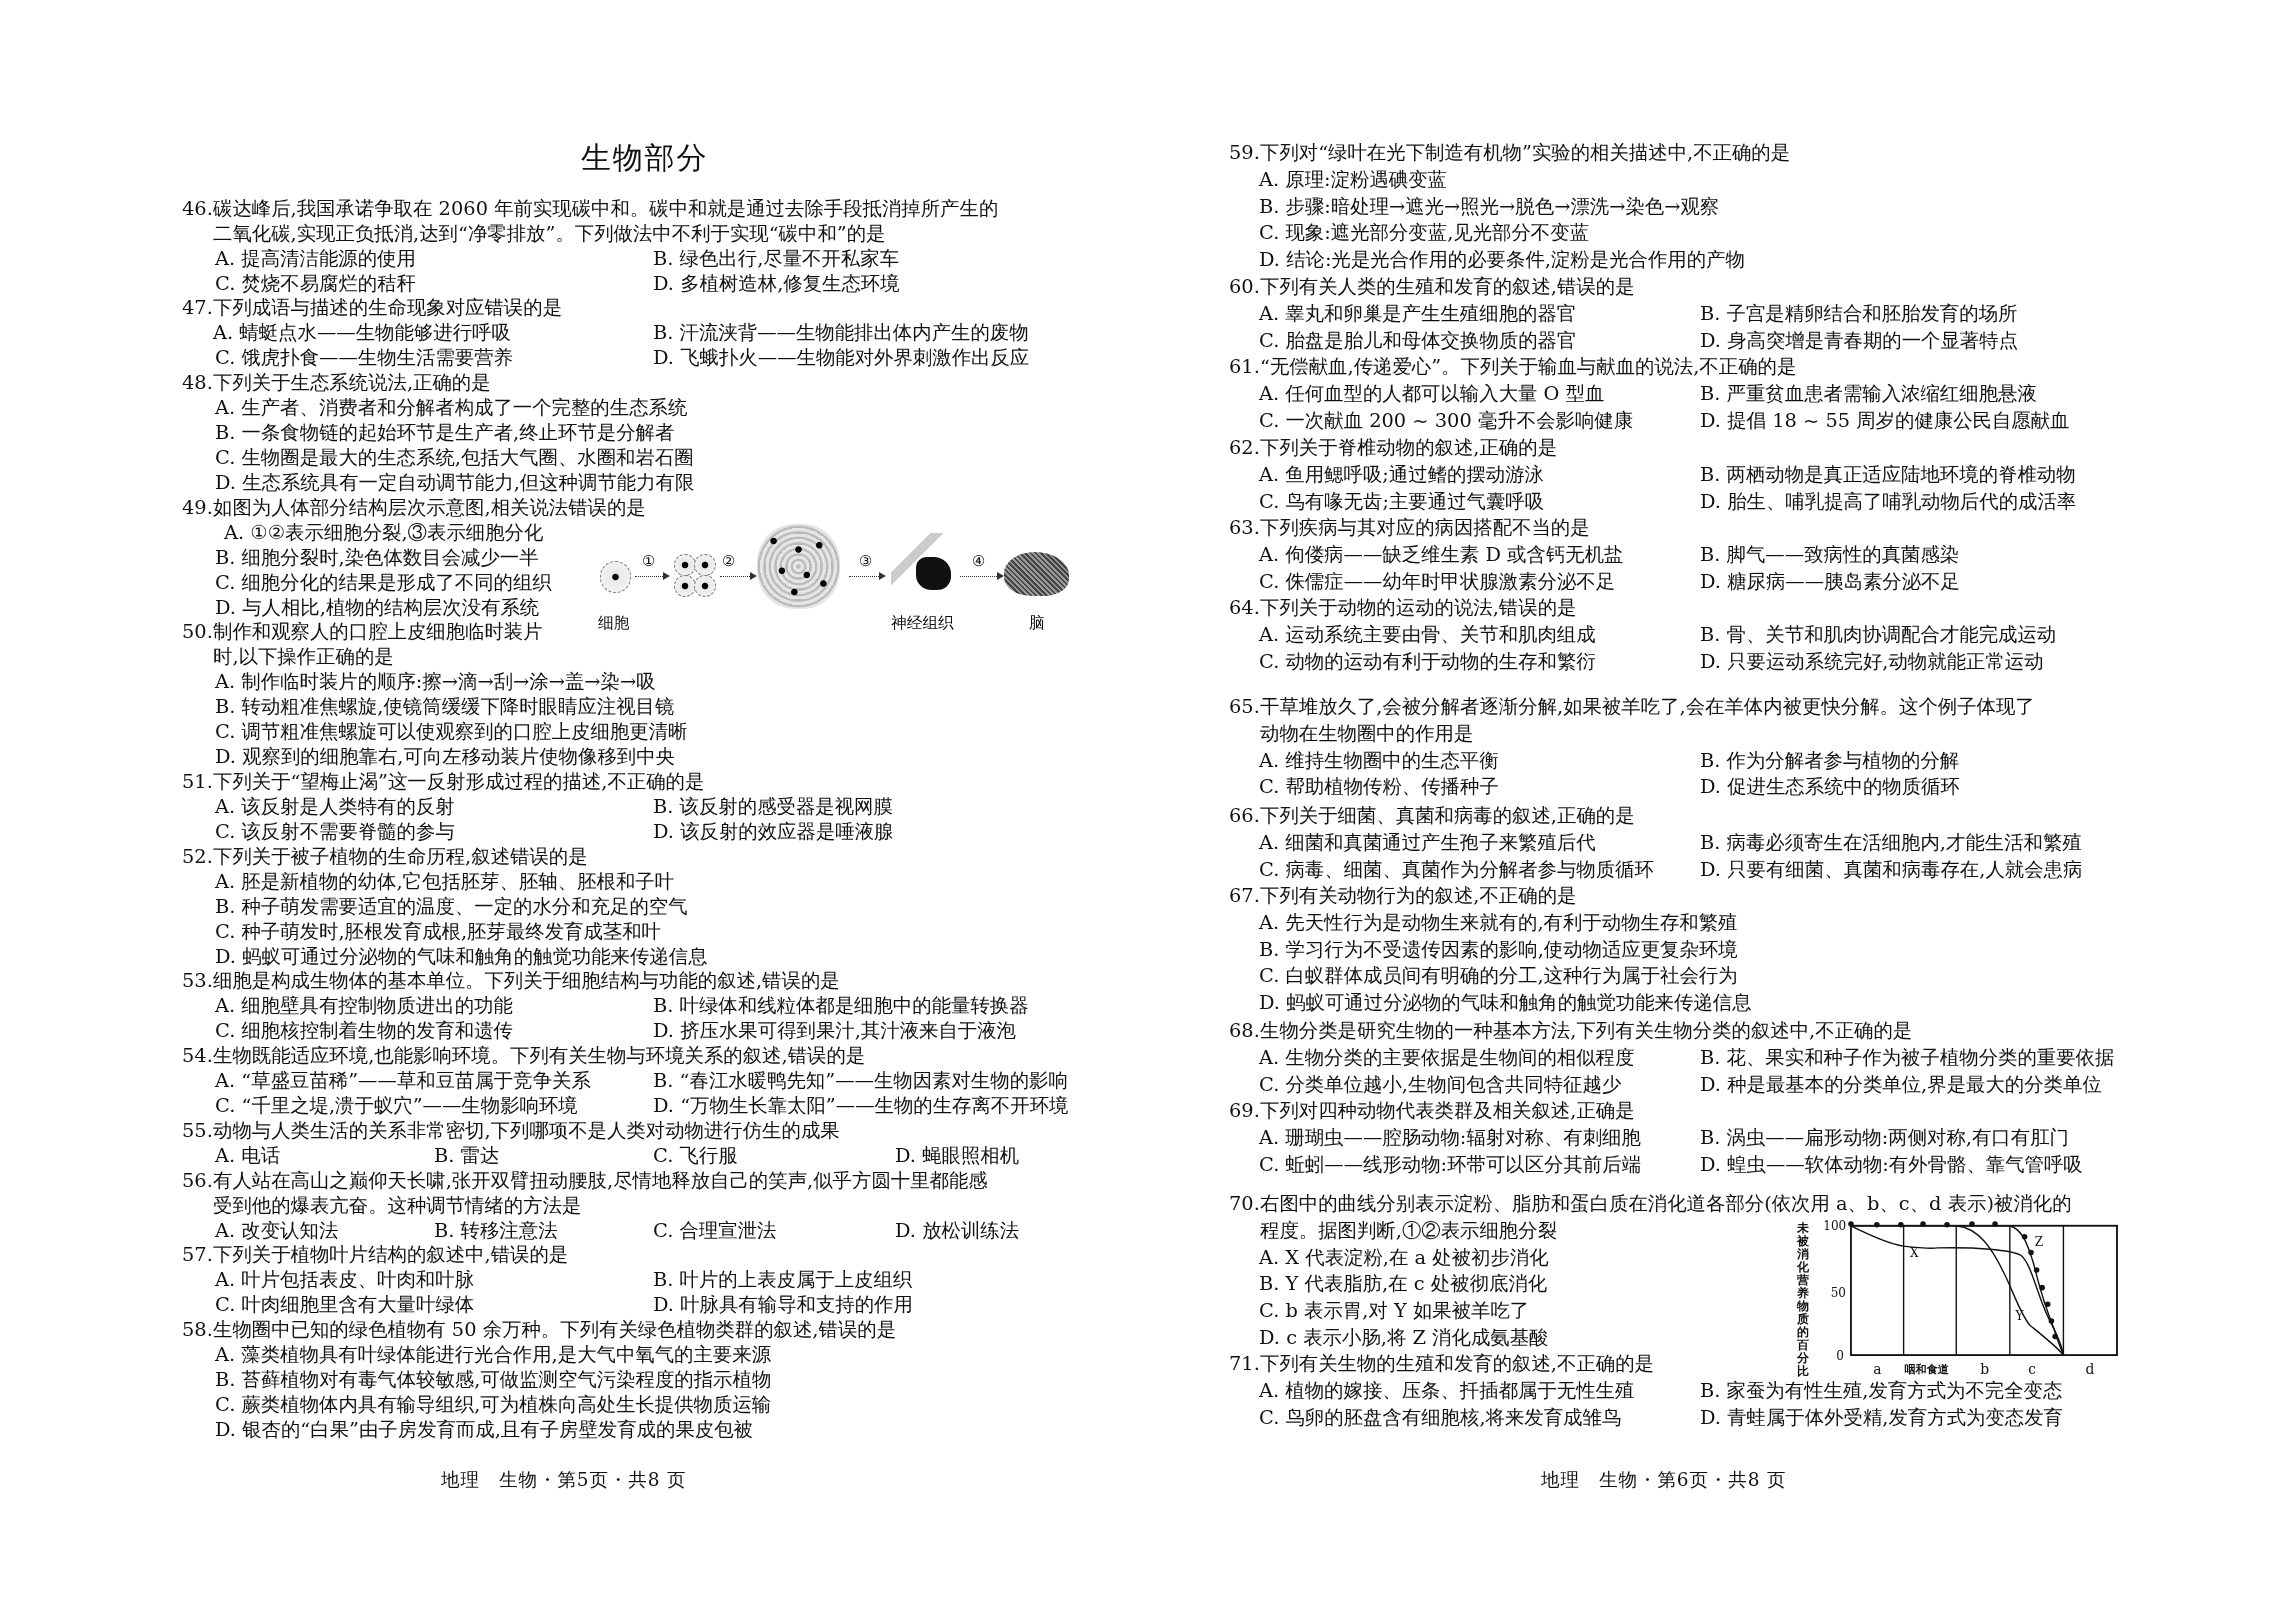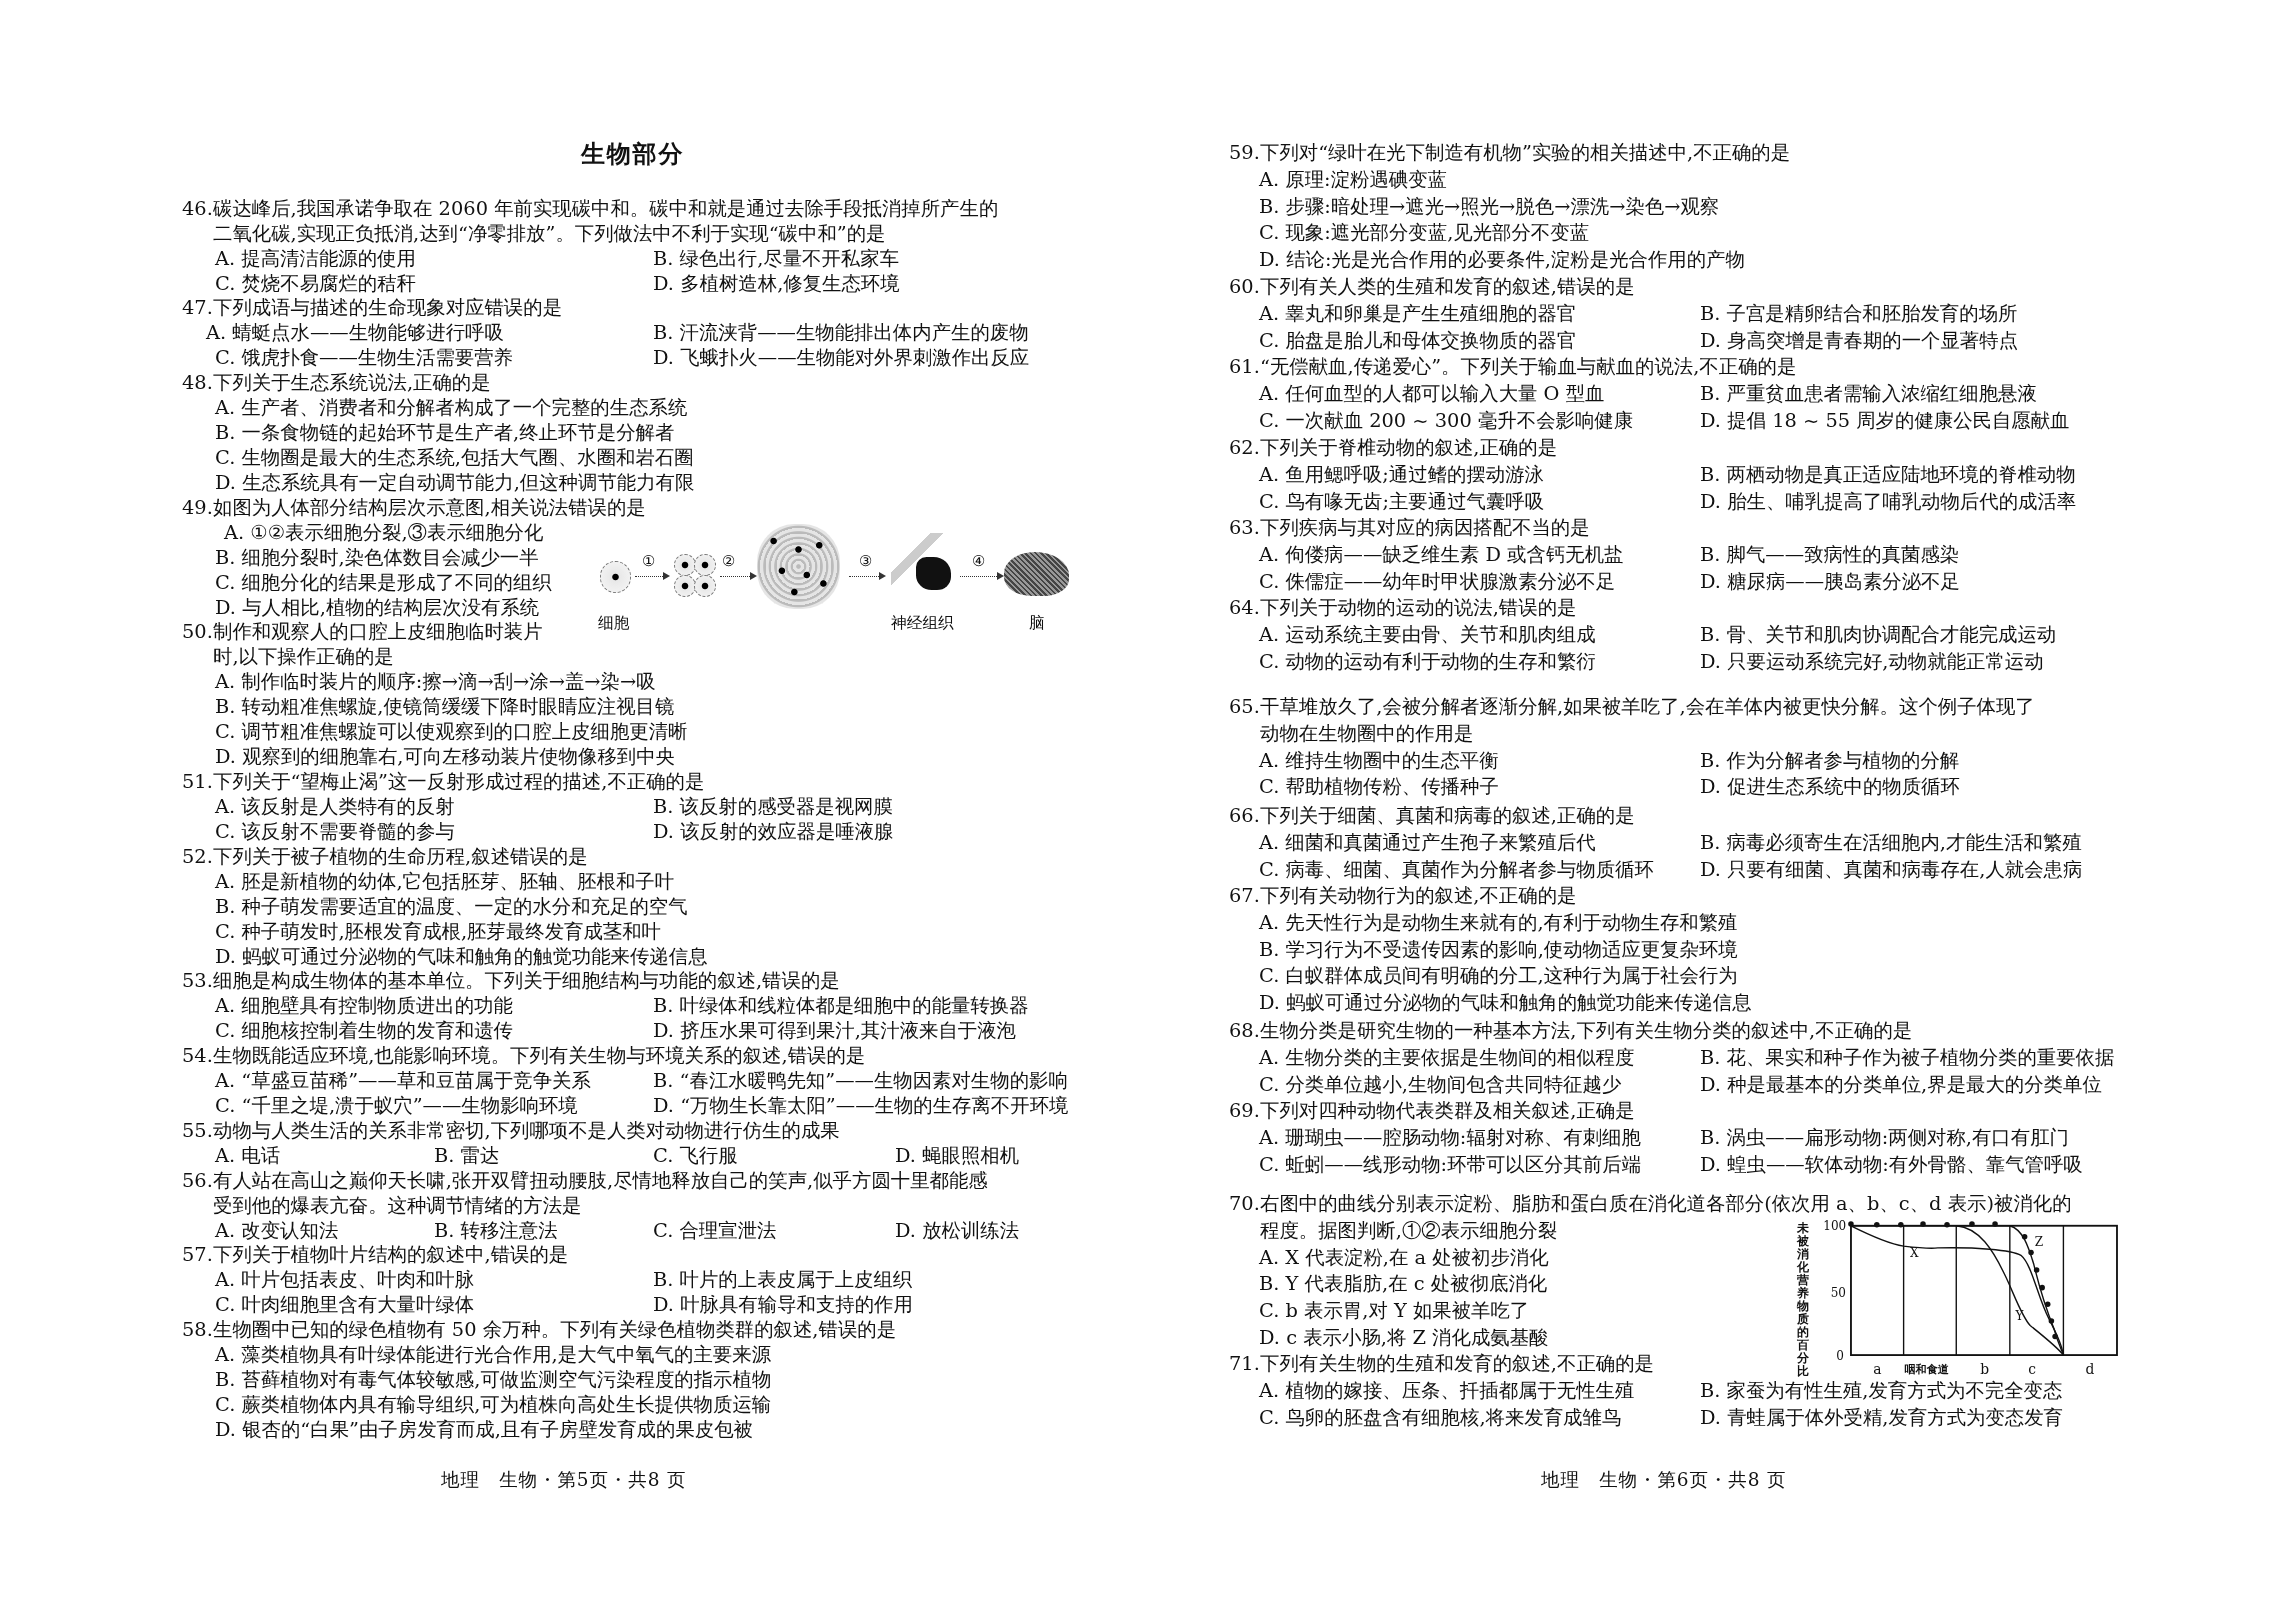--- a/index.html
+++ b/index.html
@@ -1,21 +1,21 @@
 <!DOCTYPE html>
 <html style="font-size:14.8px"><head>
 <meta charset="utf-8">
 <style>
   html, body { margin:0; padding:0; background:#ffffff; }
   body { width:2290px; height:1619px; position:relative; overflow:hidden;
          font-family:"DejaVu Serif","Liberation Serif",serif; color:#111; }
   .page { position:absolute; top:0; height:1619px; }
   .page-left { left:0; width:1144px; }
   .page-right { left:1144px; width:1145px; }
-  .title { position:absolute; left:581px; top:138px; font-size:24px; font-weight:bold;
+  .title { position:absolute; left:581px; top:138px; font-size:30px; font-weight:normal;
            font-family:"DejaVu Sans","Liberation Sans",sans-serif; letter-spacing:1.8px; }
   .note { position:absolute; left:185px; top:181px; font-size:19.4px; font-weight:bold;
           font-family:"DejaVu Sans","Liberation Sans",sans-serif; white-space:nowrap; }
   .q { position:absolute; width:932px; }
   .line { position:absolute; white-space:nowrap; font-size:19.4px; line-height:25px; height:25px; }
   .num { position:absolute; left:0; }
   .stem { position:absolute; left:31px; }
   .opt { position:absolute; }
   .footer { position:absolute; top:1467px; font-size:18.5px; white-space:nowrap; letter-spacing:0.9px; }
   .fig49 { position:absolute; left:598px; top:524px; width:508px; height:120px; }
@@ -54,21 +54,21 @@
         <span class="opt" style="left:471px">D. 多植树造林,修复生态环境</span>
       </div>
   </div>
 
   <div class="q" style="left:182px;top:295px;">
     <div class="line" style="top:0">
         <span class="num">47.</span>
         <span class="stem">下列成语与描述的生命现象对应错误的是</span>
       </div>
     <div class="line" style="top:25px">
-        <span class="opt" style="left:24px">A. 蜻蜓点水——生物能够进行呼吸</span>
+        <span class="opt" style="left:31px">A. 蜻蜓点水——生物能够进行呼吸</span>
         <span class="opt" style="left:471px">B. 汗流浃背——生物能排出体内产生的废物</span>
       </div>
     <div class="line" style="top:50px">
         <span class="opt" style="left:33px">C. 饿虎扑食——生物生活需要营养</span>
         <span class="opt" style="left:471px">D. 飞蛾扑火——生物能对外界刺激作出反应</span>
       </div>
   </div>
 
   <div class="q" style="left:182px;top:370px;">
     <div class="line" style="top:0">

